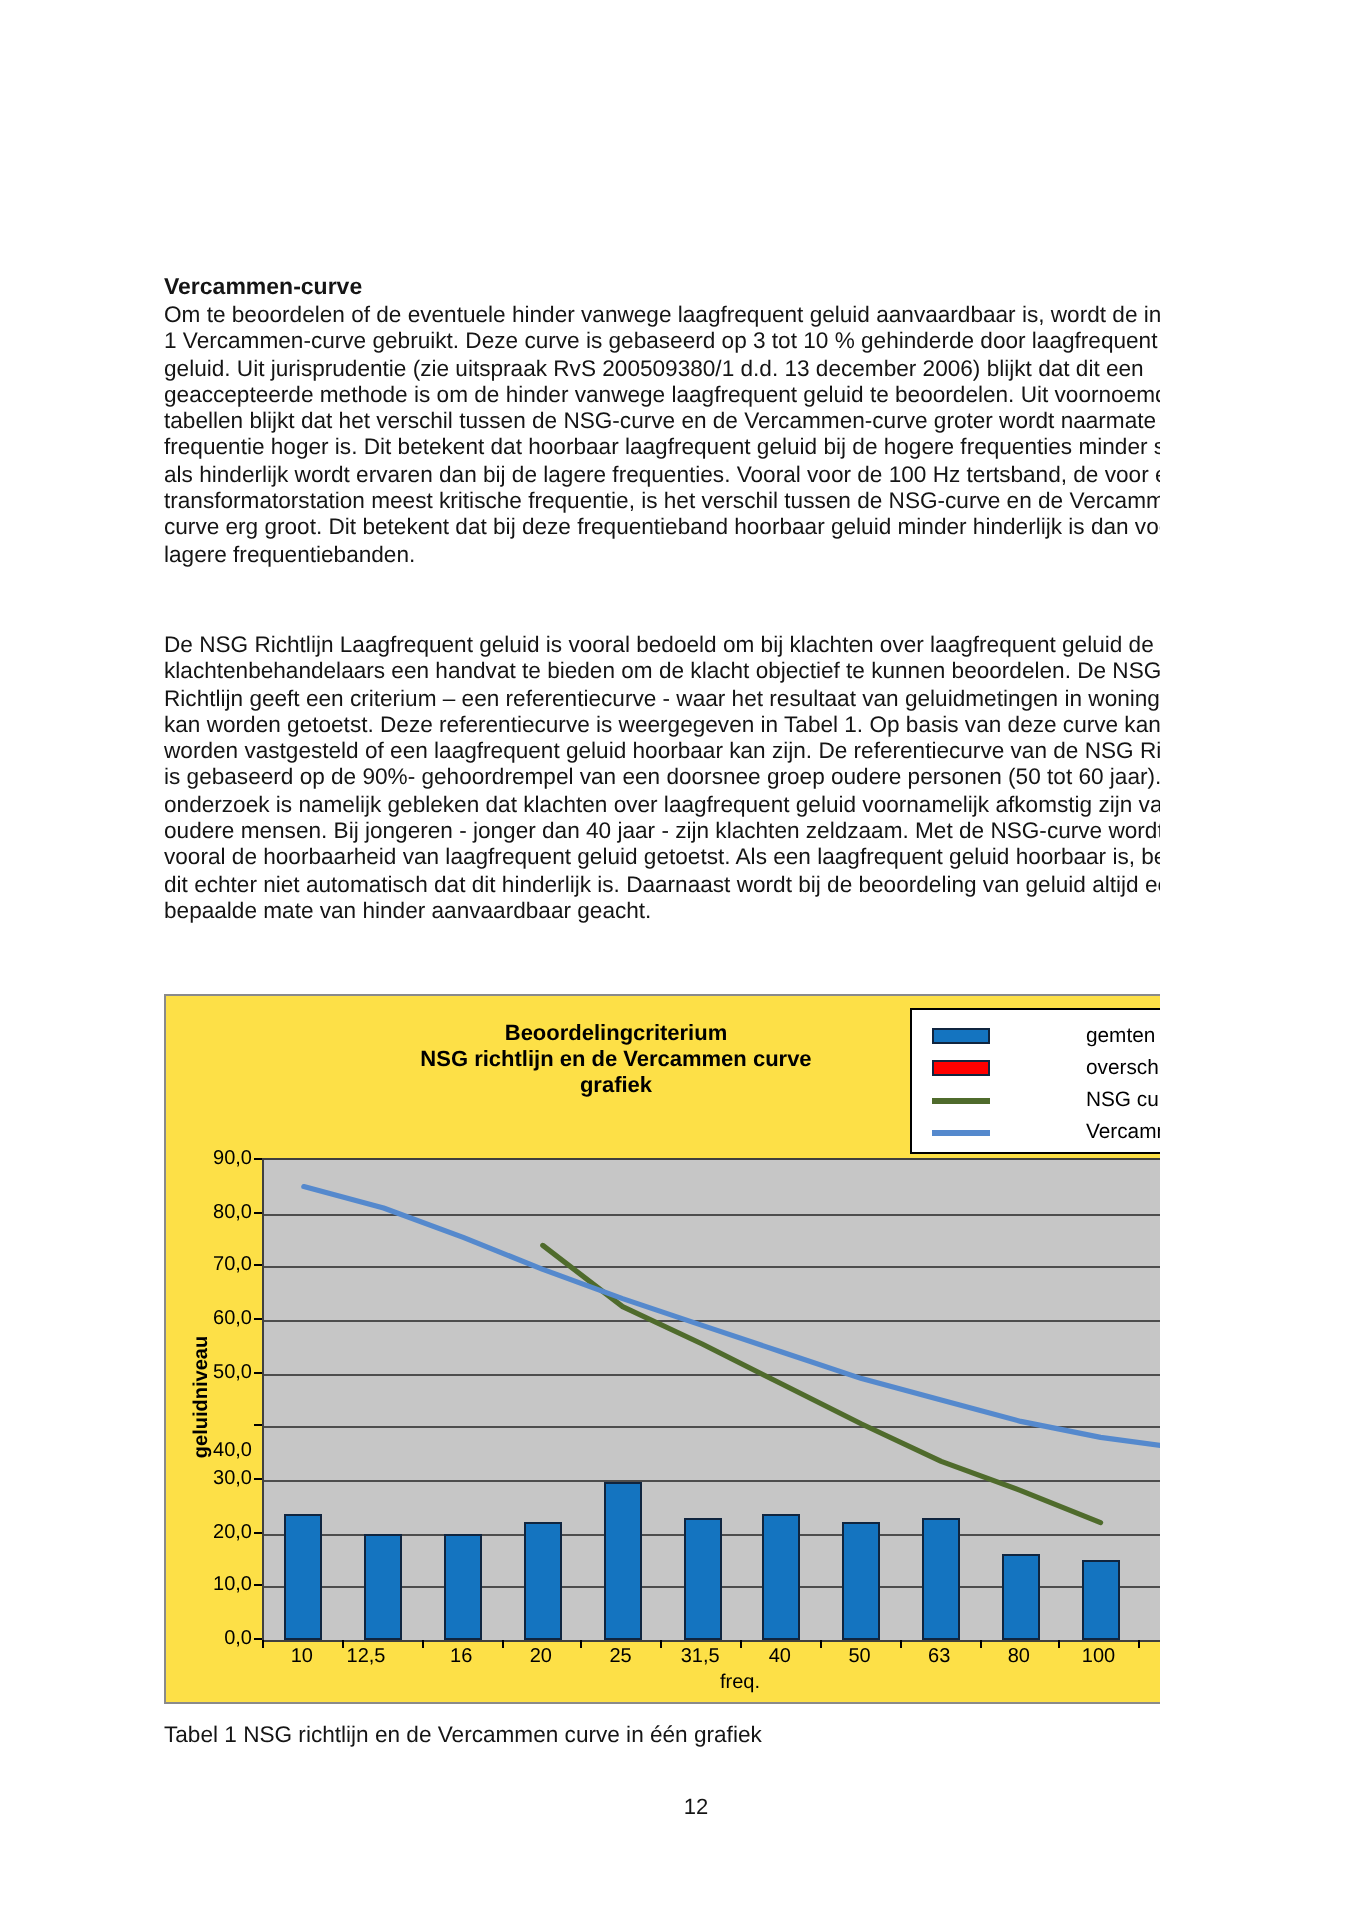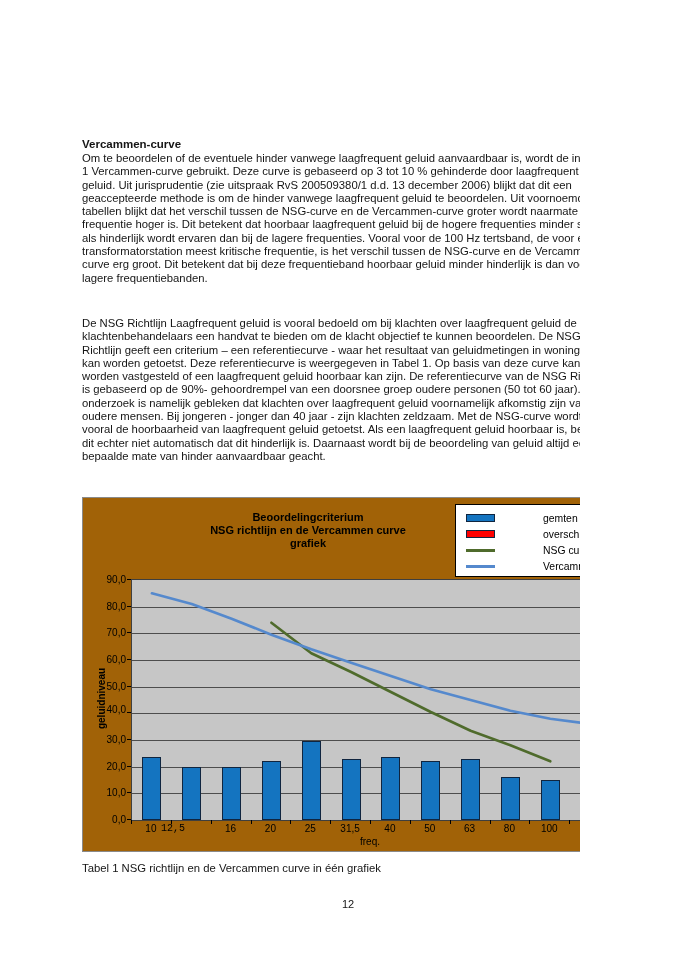--- a/index.html
+++ b/index.html
@@ -4,21 +4,21 @@
 <style>
   html,body{margin:0;padding:0;background:#ffffff;}
   .page{position:relative;width:580px;height:965px;background:#ffffff;
         font-family:"Liberation Sans","DejaVu Sans",sans-serif;color:#151515;overflow:hidden;}
   .heading{position:absolute;left:82px;width:532px;font-size:11.5px;font-weight:bold;line-height:13.3px;}
   .para{position:absolute;left:82px;width:533px;font-size:11.3px;line-height:13.3px;text-align:left;}
   .caption{position:absolute;left:82px;top:862px;width:532px;font-size:11.3px;}
   .pagenum{position:absolute;left:82px;top:898px;width:532px;text-align:center;font-size:11px;}
 
   
-  .chart{position:absolute;left:82px;top:497px;width:549px;height:355px;background:#a16207;
+  .chart{position:absolute;left:82px;top:497px;width:549px;height:355px;background:#fde047;
          border:1px solid #8a8a8a;border-right:4px solid #000000;box-sizing:border-box;}
   .chart-title{position:absolute;left:40px;top:13px;width:370px;text-align:center;
                font-size:11px;font-weight:bold;line-height:13px;color:#000;}
   .legend{position:absolute;left:372px;top:6px;width:169px;height:73px;border:1px solid #000;
           background:#fff;box-sizing:border-box;padding:5px 0 0 10px;}
   .legend-item{display:flex;align-items:center;height:16px;gap:44px;}
   .legend-marker-bar{width:29px;height:8px;box-sizing:border-box;border:1px solid #10253f;margin-right:4px;flex:none;}
   .legend-marker-line{width:29px;height:3px;margin-right:4px;flex:none;}
   .legend-label{font-size:10.4px;color:#000;white-space:nowrap;}
 
@@ -102,34 +102,34 @@
       </div>
     <div id="axes">
         <div class="ytick-label" style="left: 9px; top: 316px;">0,0</div>
         <div class="ytick-mark" style="left: 44px; top: 321px;"></div>
         <div class="ytick-label" style="left: 9px; top: 289.333px;">10,0</div>
         <div class="ytick-mark" style="left: 44px; top: 294.333px;"></div>
         <div class="ytick-label" style="left: 9px; top: 262.667px;">20,0</div>
         <div class="ytick-mark" style="left: 44px; top: 267.667px;"></div>
         <div class="ytick-label" style="left: 9px; top: 236px;">30,0</div>
         <div class="ytick-mark" style="left: 44px; top: 241px;"></div>
-        <div class="ytick-label" style="left: 9px; top: 206px;">40,0</div>
+        <div class="ytick-label" style="left: 9px; top: 222px;">40,0</div>
         <div class="ytick-mark" style="left: 44px; top: 214.333px;"></div>
         <div class="ytick-label" style="left: 9px; top: 182.667px;">50,0</div>
         <div class="ytick-mark" style="left: 44px; top: 187.667px;"></div>
         <div class="ytick-label" style="left: 9px; top: 156px;">60,0</div>
         <div class="ytick-mark" style="left: 44px; top: 161px;"></div>
         <div class="ytick-label" style="left: 9px; top: 129.333px;">70,0</div>
         <div class="ytick-mark" style="left: 44px; top: 134.333px;"></div>
         <div class="ytick-label" style="left: 9px; top: 102.667px;">80,0</div>
         <div class="ytick-mark" style="left: 44px; top: 107.667px;"></div>
         <div class="ytick-label" style="left: 9px; top: 76px;">90,0</div>
         <div class="ytick-mark" style="left: 44px; top: 81px;"></div>
         <div class="xtick-label" style="left: 47.9167px;">10</div>
-        <div class="xtick-label" style="left: 70px; font-family: Liberation Mono, monospace;">12,5</div>
+        <div class="xtick-label" style="left: 80px;">12,5</div>
         <div class="xtick-label" style="left: 127.583px;">16</div>
         <div class="xtick-label" style="left: 167.417px;">20</div>
         <div class="xtick-label" style="left: 207.25px;">25</div>
         <div class="xtick-label" style="left: 247.083px;">31,5</div>
         <div class="xtick-label" style="left: 286.917px;">40</div>
         <div class="xtick-label" style="left: 326.75px;">50</div>
         <div class="xtick-label" style="left: 366.583px;">63</div>
         <div class="xtick-label" style="left: 406.417px;">80</div>
         <div class="xtick-label" style="left: 446.25px;">100</div>
         <div class="xtick-label" style="left: 486.083px;">125</div>

